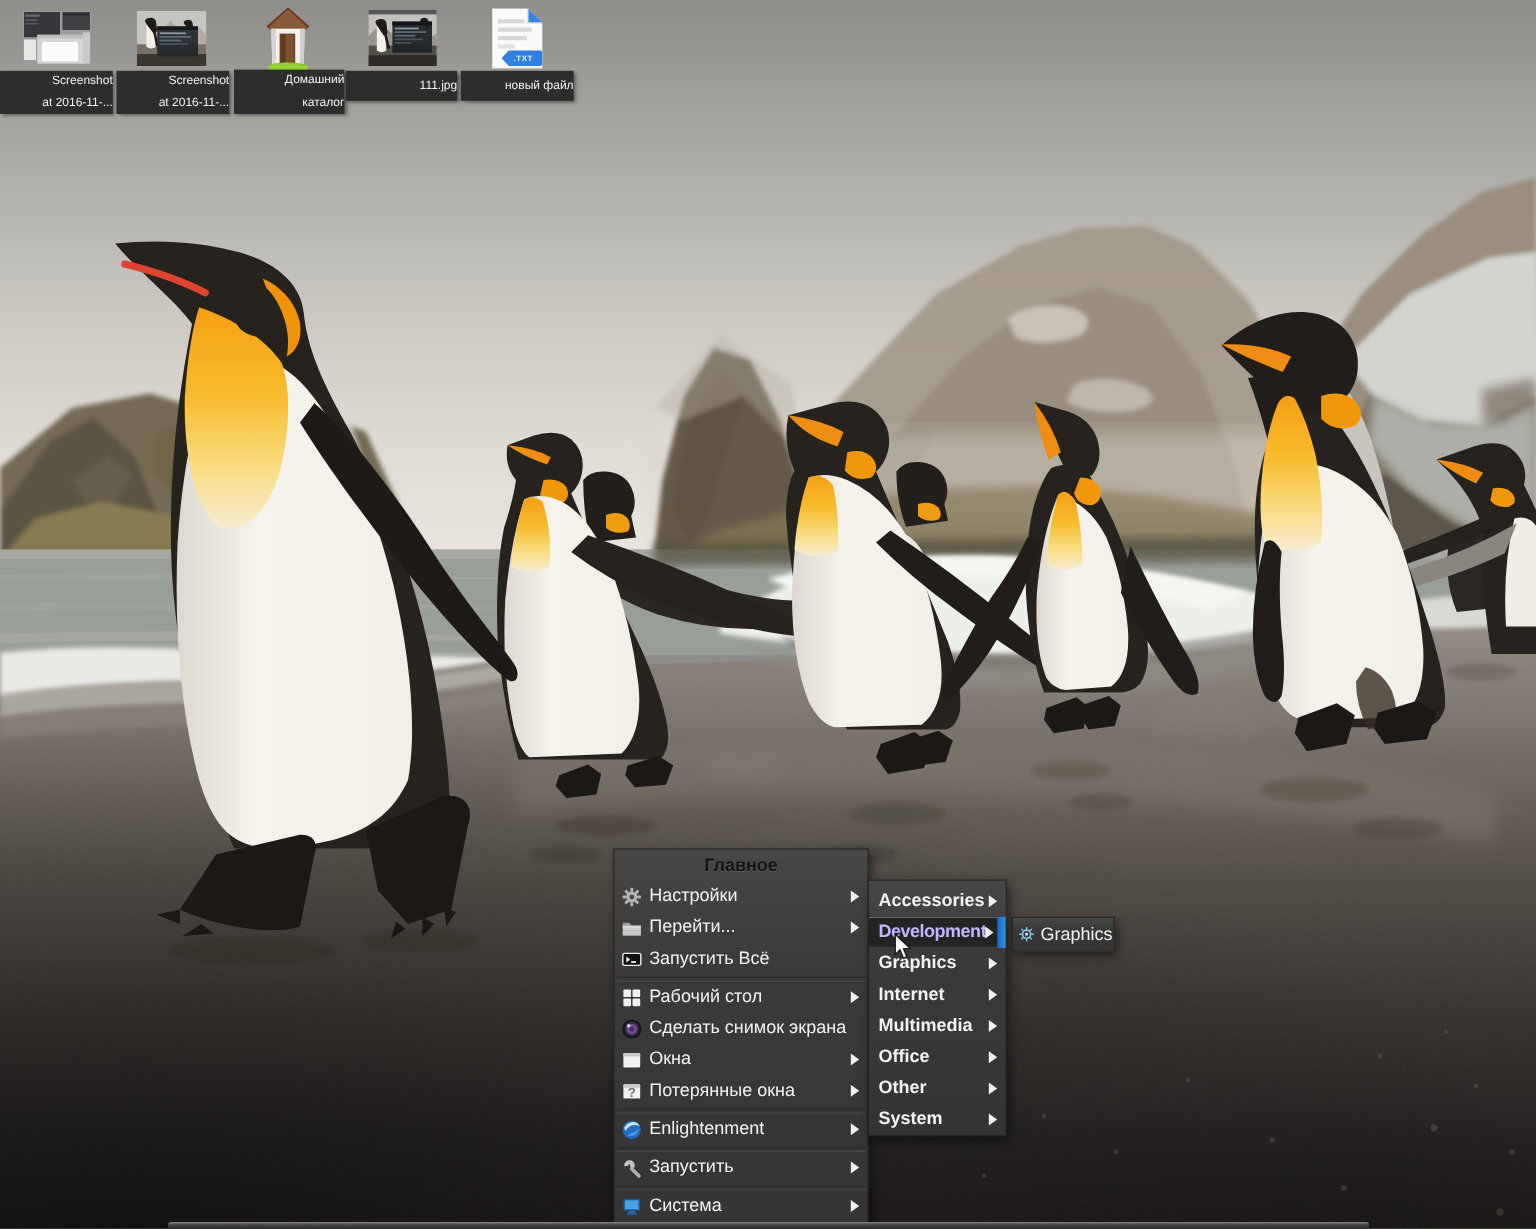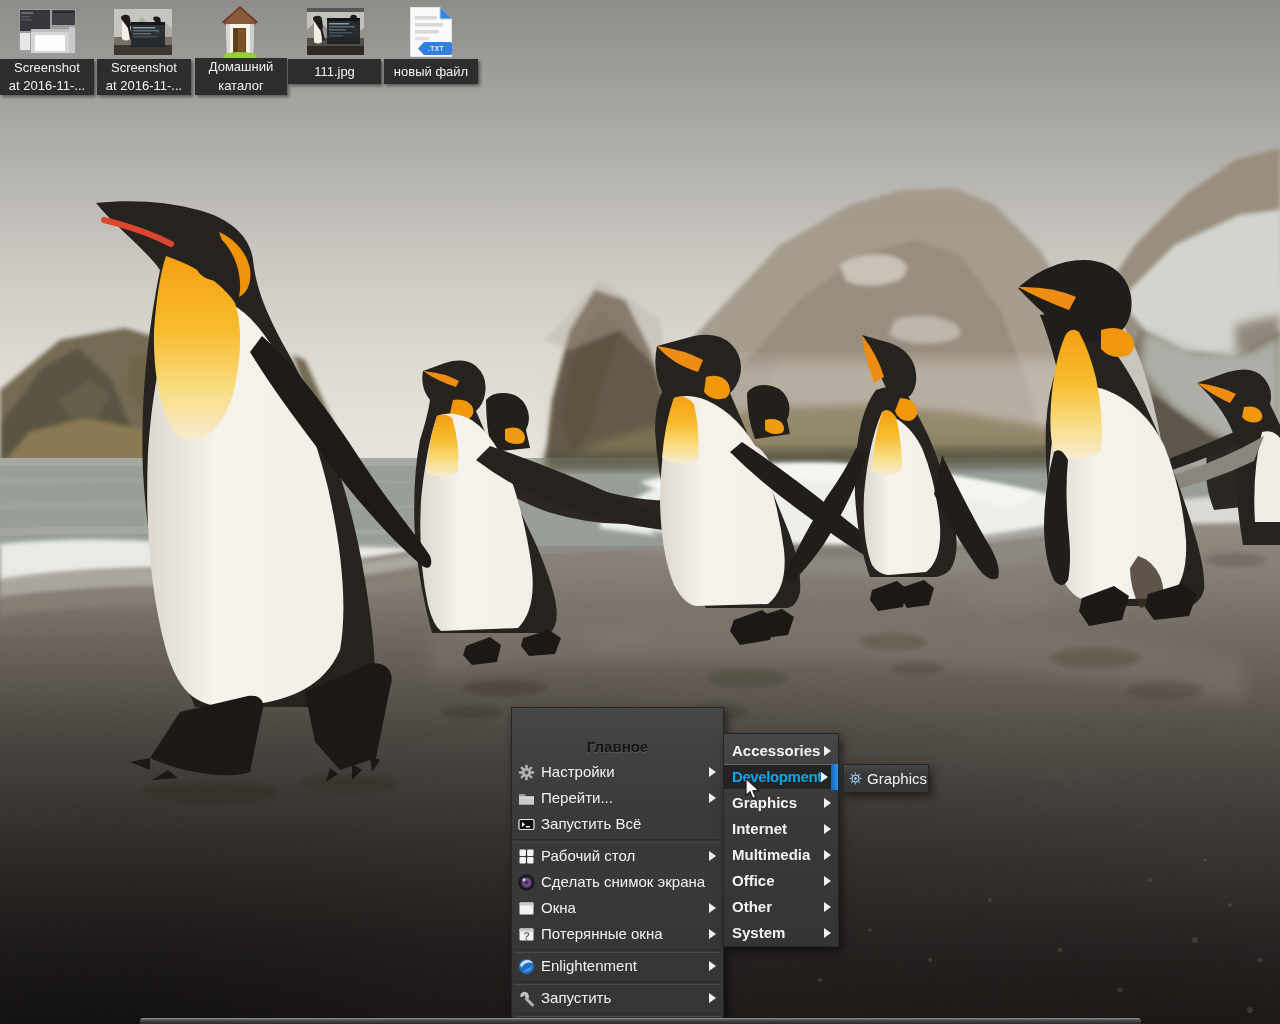--- a/index.html
+++ b/index.html
@@ -1,30 +1,30 @@
 <!DOCTYPE html>
 <html><head>
 <meta charset="utf-8">
 <style>
   html,body{margin:0;padding:0;width:1280px;height:1024px;overflow:hidden;}
   body{font-family:"Liberation Sans",sans-serif;position:relative;background:#8e8d89;}
   #wall{position:absolute;left:0;top:0;}
-  .icolab{position:absolute;background:#2d2d2d;color:#f2f2f2;font-size:13px;line-height:18px;
-    text-align:center;box-shadow:2px 2px 3px rgba(0,0,0,0.45);}
+  .icolab{position:absolute;background:#2d2d2d;color:#f2f2f2;font-size:10px;line-height:18px;
+    text-align:right;box-shadow:2px 2px 3px rgba(0,0,0,0.45);}
   .thumb{position:absolute;}
   .menu{position:absolute;background:linear-gradient(#474747,#3a3a3a 30%,#343434);
     border:1px solid #252525;box-shadow:3px 4px 9px rgba(0,0,0,0.55);color:#f2f2f2;font-size:15px;}
   .mi{position:relative;height:26px;line-height:26px;white-space:nowrap;}
   .mi .txt{position:absolute;left:29px;top:0;}
   .sub .txt{left:8px;font-weight:bold;}
   .mi .ico{position:absolute;left:6px;top:5px;width:17px;height:17px;}
   .arr{position:absolute;right:7px;top:8px;width:0;height:0;
     border-left:7px solid #f0f0f0;border-top:5px solid transparent;border-bottom:5px solid transparent;}
   .mtitle{height:26px;line-height:27px;text-align:center;font-weight:bold;color:#141414;
-    text-shadow:0 1px 0 rgba(255,255,255,0.12);font-size:15px;margin-top:25px;}
+    text-shadow:0 1px 0 rgba(255,255,255,0.12);font-size:15px;}
   .msep{height:6px;position:relative;}
   .msep:after{content:"";position:absolute;left:2px;right:2px;top:2px;height:2px;
     border-top:1px solid #2b2b2b;border-bottom:1px solid #4a4a4a;}
 </style>
 </head>
 <body>
 <svg id="wall" width="1280" height="1024" viewBox="0 0 1280 1024">
   <defs>
     <linearGradient id="sky" x1="0" y1="0" x2="0" y2="1">
       <stop offset="0" stop-color="#8e8d89"></stop>
@@ -458,21 +458,21 @@
       <span class="arr"></span>
     </div>
 </div>
 
 <div class="menu sub" style="left:723px;top:733px;width:116px;height:214px;box-sizing:border-box;padding-top:4px">
   <div class="mi">
       <span class="txt">Accessories</span>
       <span class="arr"></span>
     </div>
   <div class="mi" style="background:#232323;box-shadow:inset 0 1px 0 rgba(255,255,255,0.3), inset 0 -1px 0 rgba(255,255,255,0.12)">
-    <span class="txt" style="color:#0ea5e9;letter-spacing:-0.4px">Development</span>
+    <span class="txt" style="color:#c4b5fd;letter-spacing:-0.4px">Development</span>
     <span class="arr" style="right:10px"></span>
     <span style="position:absolute;right:0;top:0;width:7px;height:26px;background:linear-gradient(90deg,#1565c0,#2f97e8)"></span>
   </div>
   <div class="mi">
       <span class="txt">Graphics</span>
       <span class="arr"></span>
     </div>
   <div class="mi">
       <span class="txt">Internet</span>
       <span class="arr"></span>

